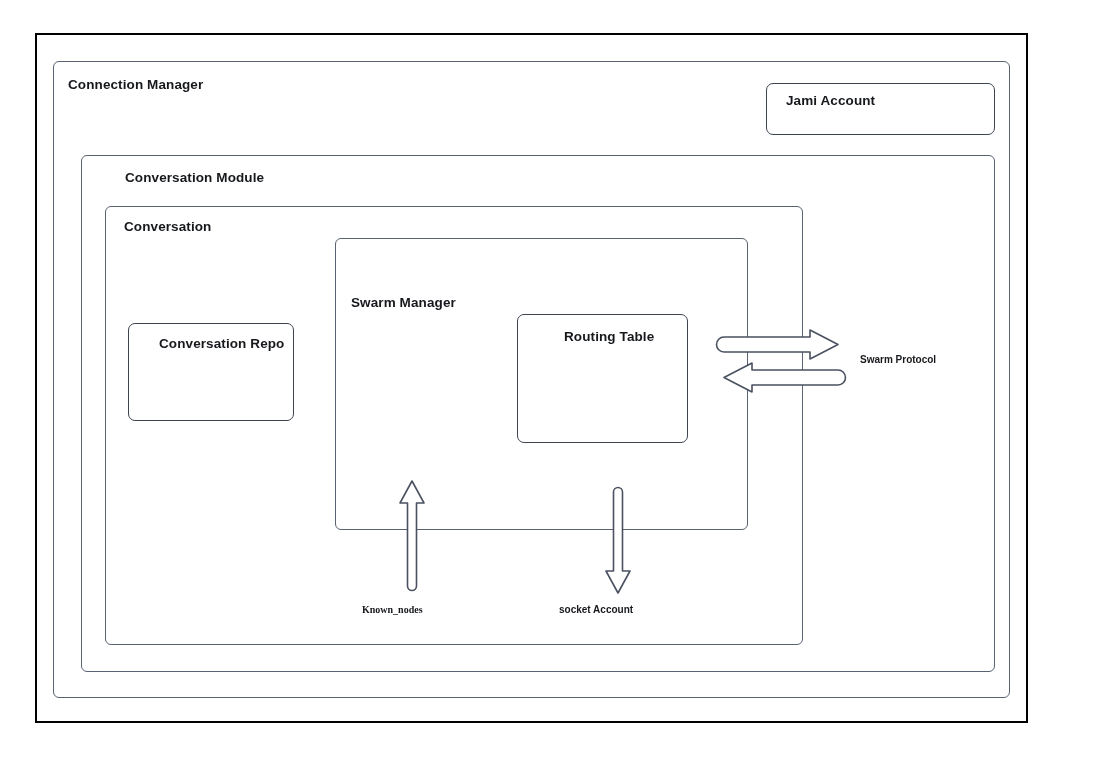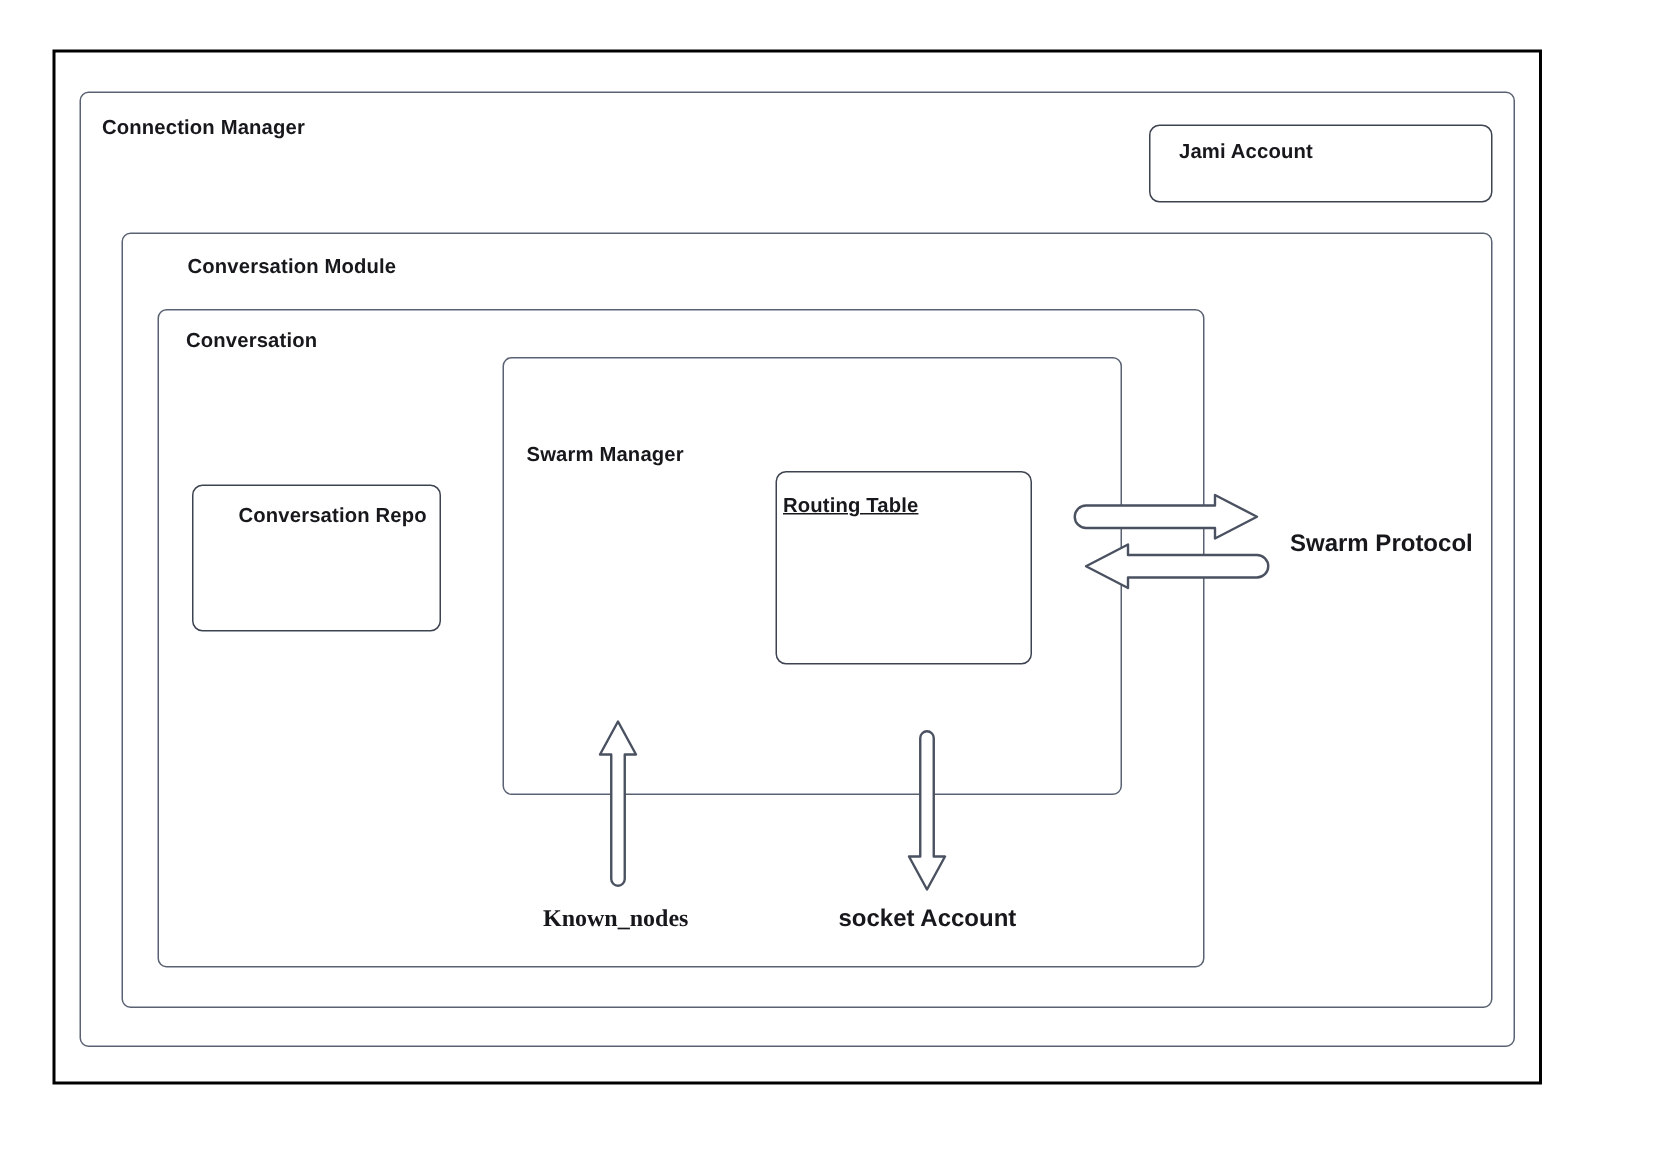--- a/index.html
+++ b/index.html
@@ -39,21 +39,21 @@
     font-weight: bold;
     font-size: 13.5px;
     letter-spacing: 0.1px;
     white-space: nowrap;
     line-height: 1;
   }
   .free-label {
     position: absolute;
     color: #16181c;
     font-weight: bold;
-    font-size: 16px;
+    font-size: 10px;
     white-space: nowrap;
     line-height: 1;
   }
   .arrow-layer {
     position: absolute;
     left: 0;
     top: 0;
     width: 1107px;
     height: 767px;
     pointer-events: none;
@@ -85,21 +85,21 @@
   <div class="box container-box" style="left:105px; top:206px; width:698px; height:439px;"></div>
   <div class="box-label" style="left:124px; top:220px;">Conversation</div>
 
   <div class="box container-box" style="left:335px; top:238px; width:413px; height:292px;"></div>
   <div class="box-label" style="left:351px; top:252px;margin-top:44px;">Swarm Manager</div>
 
   <div class="box leaf-box" style="left:128px; top:323px; width:166px; height:98px;"></div>
   <div class="box-label" style="left:146px; top:337px;margin-left:13px;">Conversation Repo</div>
 
   <div class="box leaf-box" style="left:517px; top:314px; width:171px; height:129px;"></div>
-  <div class="box-label" style="left:522px; top:330px;text-decoration:underline;">Routing Table</div>
+  <div class="box-label" style="left:564px; top:330px;">Routing Table</div>
 
   <svg class="arrow-layer" viewBox="0 0 1107 767">
 
     <path class="arrow-shape" d="M 724 337
              L 810 337
              L 810 330
              L 838 344.5
              L 810 359
              L 810 352
              L 724 352

